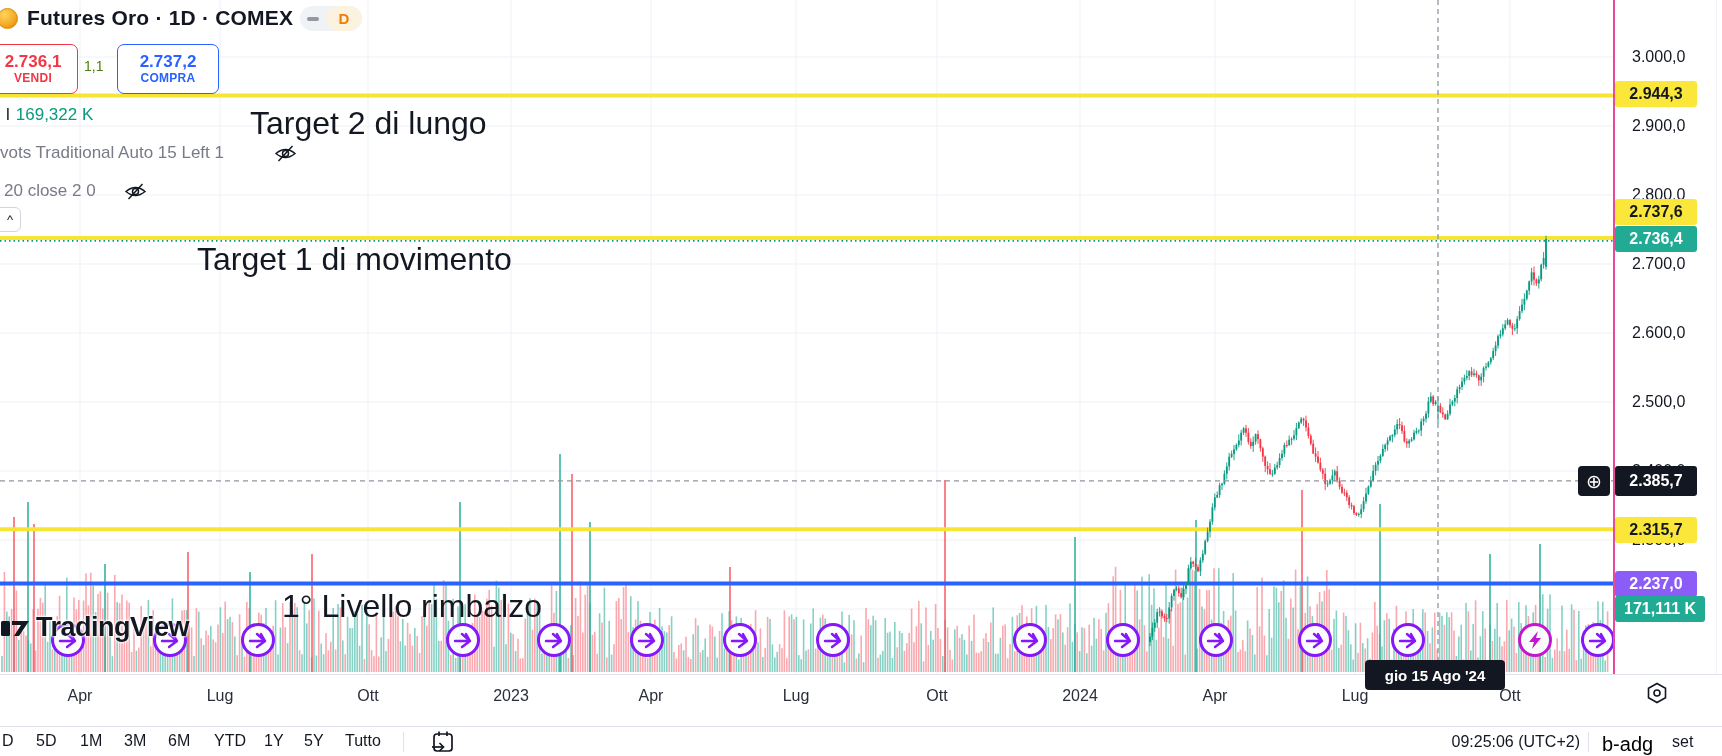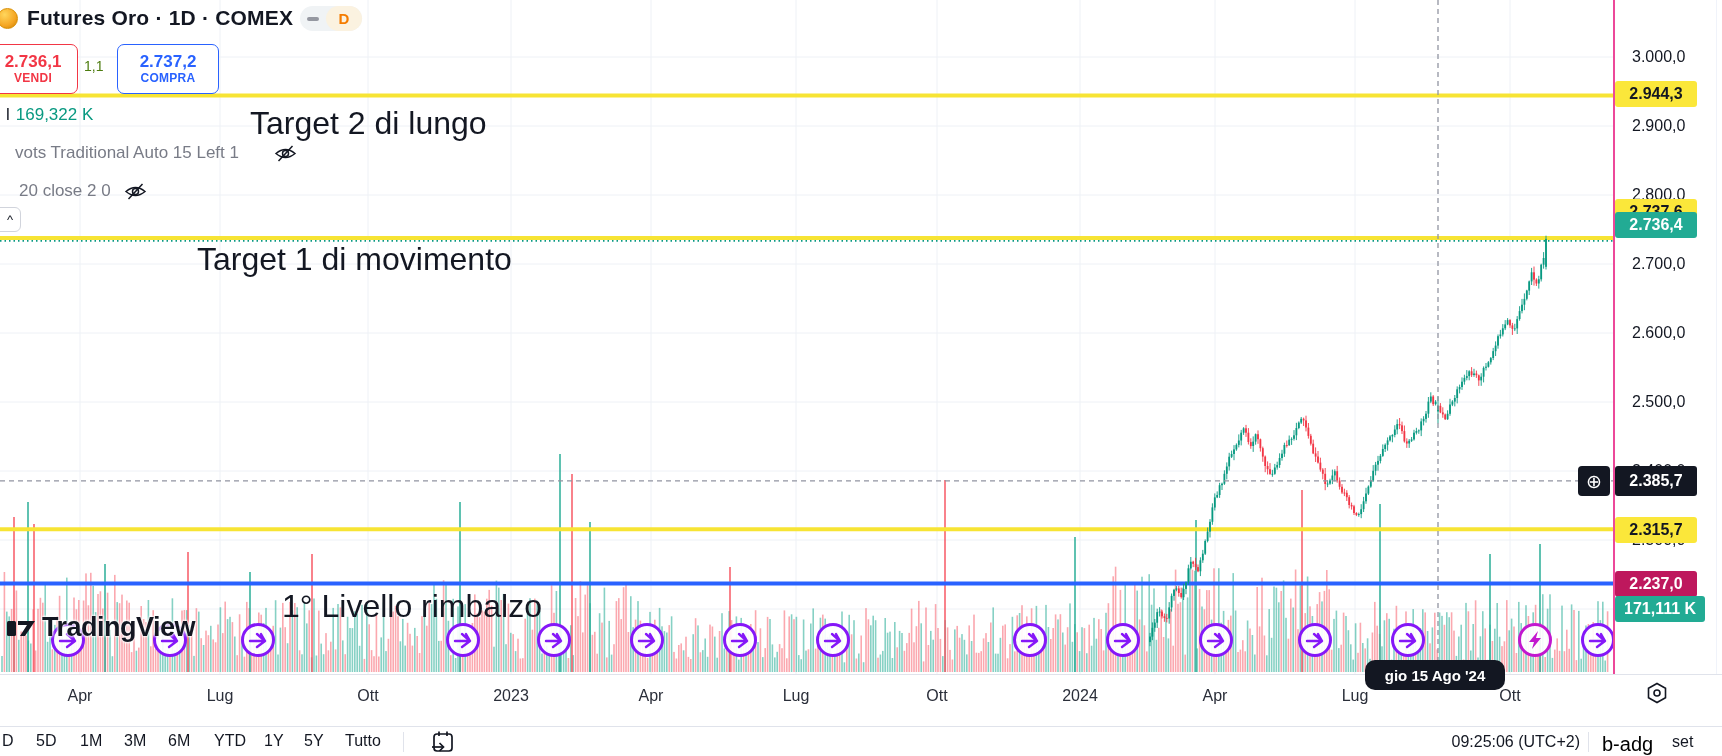--- a/index.html
+++ b/index.html
@@ -21,42 +21,42 @@
   #ohlc-row .chg{color:#089981;margin-left:8px;}
   .trade-box{top:44px;height:48px;background:#fff;border-radius:7px;display:flex;flex-direction:column;align-items:center;justify-content:center;line-height:1.15;}
   #sell-box{left:-12px;width:88px;border:1.5px solid #f23645;color:#f23645;}
   #buy-box{left:117px;width:100px;border:1.5px solid #2962ff;color:#2962ff;}
   .trade-box .price{font-size:17px;font-weight:700;}
   .trade-box .side{font-size:12px;font-weight:700;letter-spacing:.3px;}
   #spread{left:84px;top:58px;font-size:14px;color:#4d7c0f;}
   #vol-row{left:6px;top:105px;font-size:17px;}
   #vol-row .pre{color:#131722;}
   #vol-row .v{color:#089981;margin-left:6px;}
-  .ind-row{font-size:17px;color:#787b86;white-space:nowrap;margin-left:15px;}
+  .ind-row{font-size:17px;color:#787b86;white-space:nowrap;}
   #ind1{left:0px;top:143px;}
   #ind2{left:4px;top:181px;}
   .eye{position:absolute;cursor:pointer;}
   #caret-box{left:-9px;top:207px;width:30px;height:25px;border:1px solid #d1d4dc;border-radius:6px;background:#fff;
        font-size:13px;color:#131722;display:flex;align-items:center;justify-content:center;padding-left:8px;box-sizing:border-box;}
   
   .annotation{font-size:32px;color:#131722;font-weight:500;white-space:nowrap;}
-  #watermark{left:6px;top:612px;display:flex;align-items:center;gap:6px;
+  #watermark{left:0;top:612px;display:flex;align-items:center;gap:6px;
        text-shadow:0 0 3px #fff,0 0 3px #fff,0 0 3px #fff;}
   #watermark .wm-text{font-size:27px;font-weight:800;letter-spacing:-.5px;color:#131722;}
-  #date-tooltip{left:1365px;top:660px;width:140px;height:30px;background:#131722;border-radius:10px;color:#fff;
+  #date-tooltip{left:1365px;top:660px;width:140px;height:30px;background:#131722;border-radius:4px;color:#fff;
        font-size:15px;font-weight:600;display:flex;align-items:center;justify-content:center;z-index:30;}
   
   #paxis{left:1613px;top:0;width:109px;height:674px;background:#fff;border-left:2px solid #ec4899;z-index:20;}
   #paxis-edge{left:1716px;top:0;width:1px;height:674px;background:#f0f3fa;z-index:21;}
   .ptick{position:absolute;left:17px;font-size:16px;color:#131722;white-space:nowrap;}
   .pbadge{position:absolute;left:0;height:26px;border-radius:3px;font-size:16px;font-weight:700;
        display:flex;align-items:center;justify-content:center;white-space:nowrap;padding:0 9px;box-sizing:border-box;}
   .pbadge.yellow{background:#fbe73a;color:#131722;}
   .pbadge.teal{background:#22ab94;color:#fff;}
-  .pbadge.blue{background:#be185d;color:#fff;}
+  .pbadge.blue{background:#8b5cf6;color:#fff;}
   .pbadge.dark{background:#131722;color:#fff;height:30px;}
   #plus-badge{left:1578px;top:466px;width:32px;height:30px;background:#131722;border-radius:4px;color:#fff;
        display:flex;align-items:center;justify-content:center;font-size:19px;z-index:25;}
   
   #taxis{left:0;top:674px;width:1722px;height:52px;background:#fff;border-top:1px solid #e0e3eb;z-index:15;}
   .ttick{position:absolute;top:12px;font-size:16px;color:#2a2e39;transform:translateX(-50%);white-space:nowrap;}
   #hex-icon{position:absolute;left:1645px;top:6px;}
   #tbar{left:0;top:726px;width:1722px;height:30px;background:#fff;border-top:1px solid #e0e3eb;z-index:15;}
   .range-btn{position:absolute;top:5px;font-size:16px;color:#131722;cursor:pointer;}
   .vdiv{position:absolute;top:5px;width:1px;height:20px;background:#e0e3eb;}
@@ -1246,21 +1246,21 @@
       <div class="ptick" style="top: 48px;">3.000,0</div>
       <div class="ptick" style="top: 117px;">2.900,0</div>
       <div class="ptick" style="top: 186px;">2.800,0</div>
       <div class="ptick" style="top: 255px;">2.700,0</div>
       <div class="ptick" style="top: 324px;">2.600,0</div>
       <div class="ptick" style="top: 393px;">2.500,0</div>
       <div class="ptick" style="top: 462px;">2.400,0</div>
       <div class="ptick" style="top: 531px;">2.300,0</div>
       <div class="pbadge yellow" style="top: 81px; min-width: 82px;">2.944,3</div>
       <div class="pbadge yellow" style="top: 199px; min-width: 82px;">2.737,6</div>
-      <div class="pbadge teal" style="top: 212px; min-width: 82px;">2.736,4</div>
+      <div class="pbadge teal" style="top: 226px; min-width: 82px;">2.736,4</div>
       <div class="pbadge dark" style="top: 466px; min-width: 82px;">2.385,7</div>
       <div class="pbadge yellow" style="top: 517px; min-width: 82px;">2.315,7</div>
       <div class="pbadge blue" style="top: 571px; min-width: 82px;">2.237,0</div>
       <div class="pbadge teal" style="top: 596px; min-width: 82px;">171,111 K</div>
     </div>
   <div id="paxis-edge" class="abs"></div>
 
   <div id="date-tooltip" class="abs">gio 15 Ago '24</div>
 
   <div id="taxis" class="abs">

